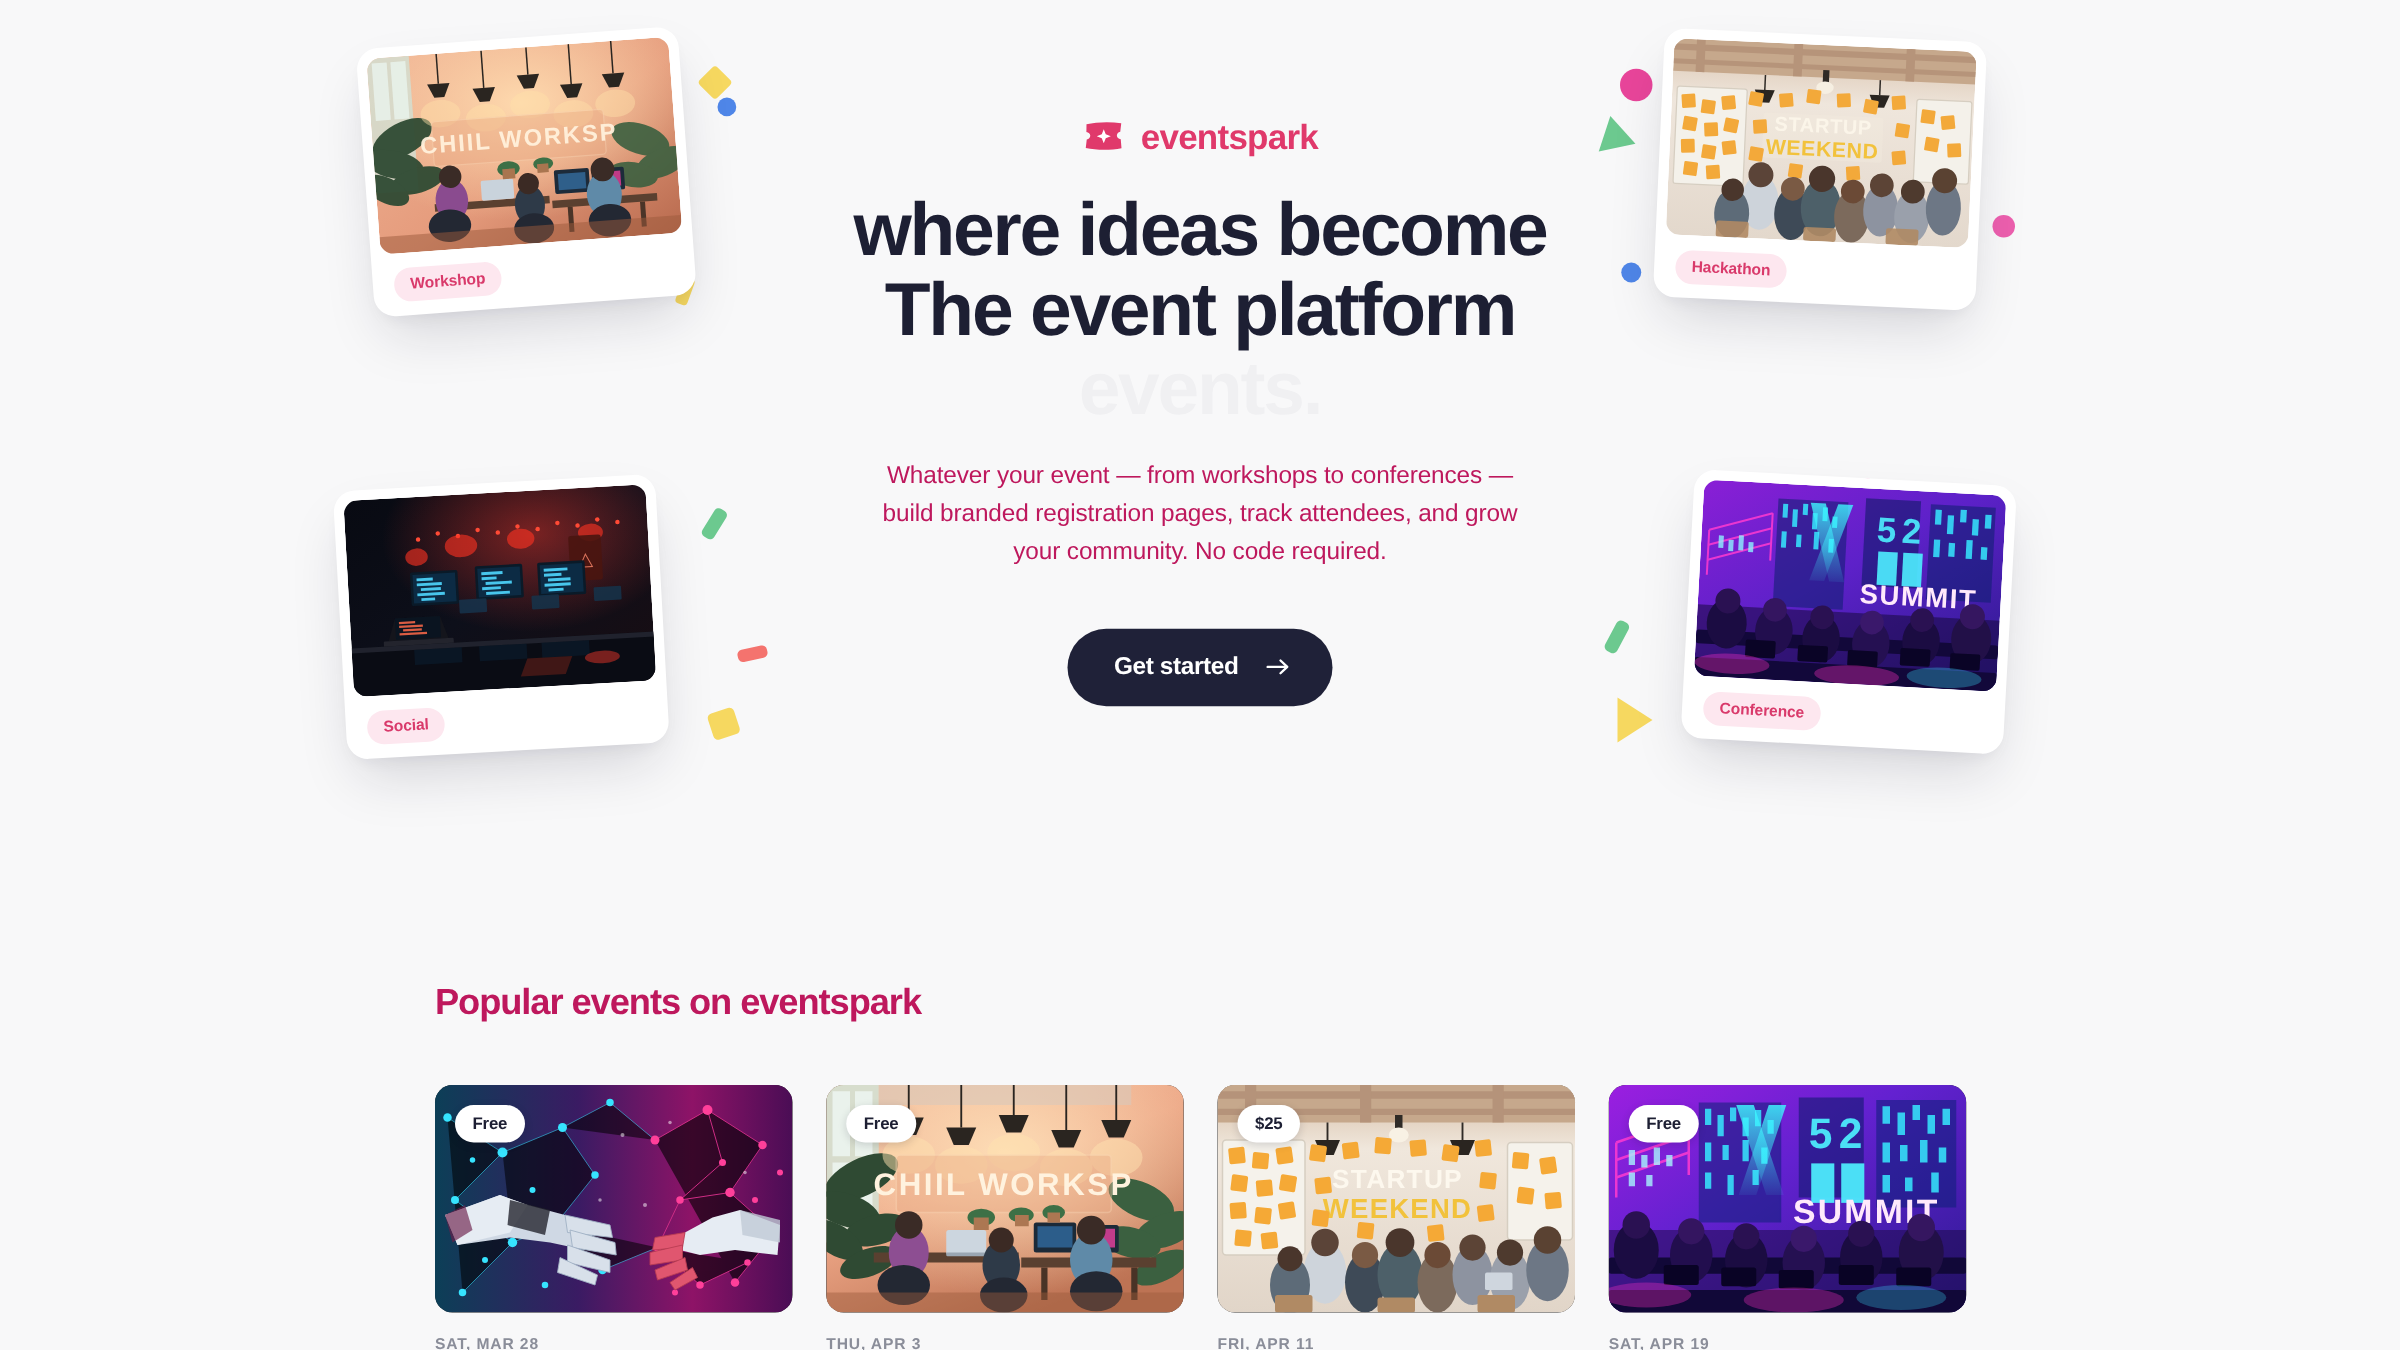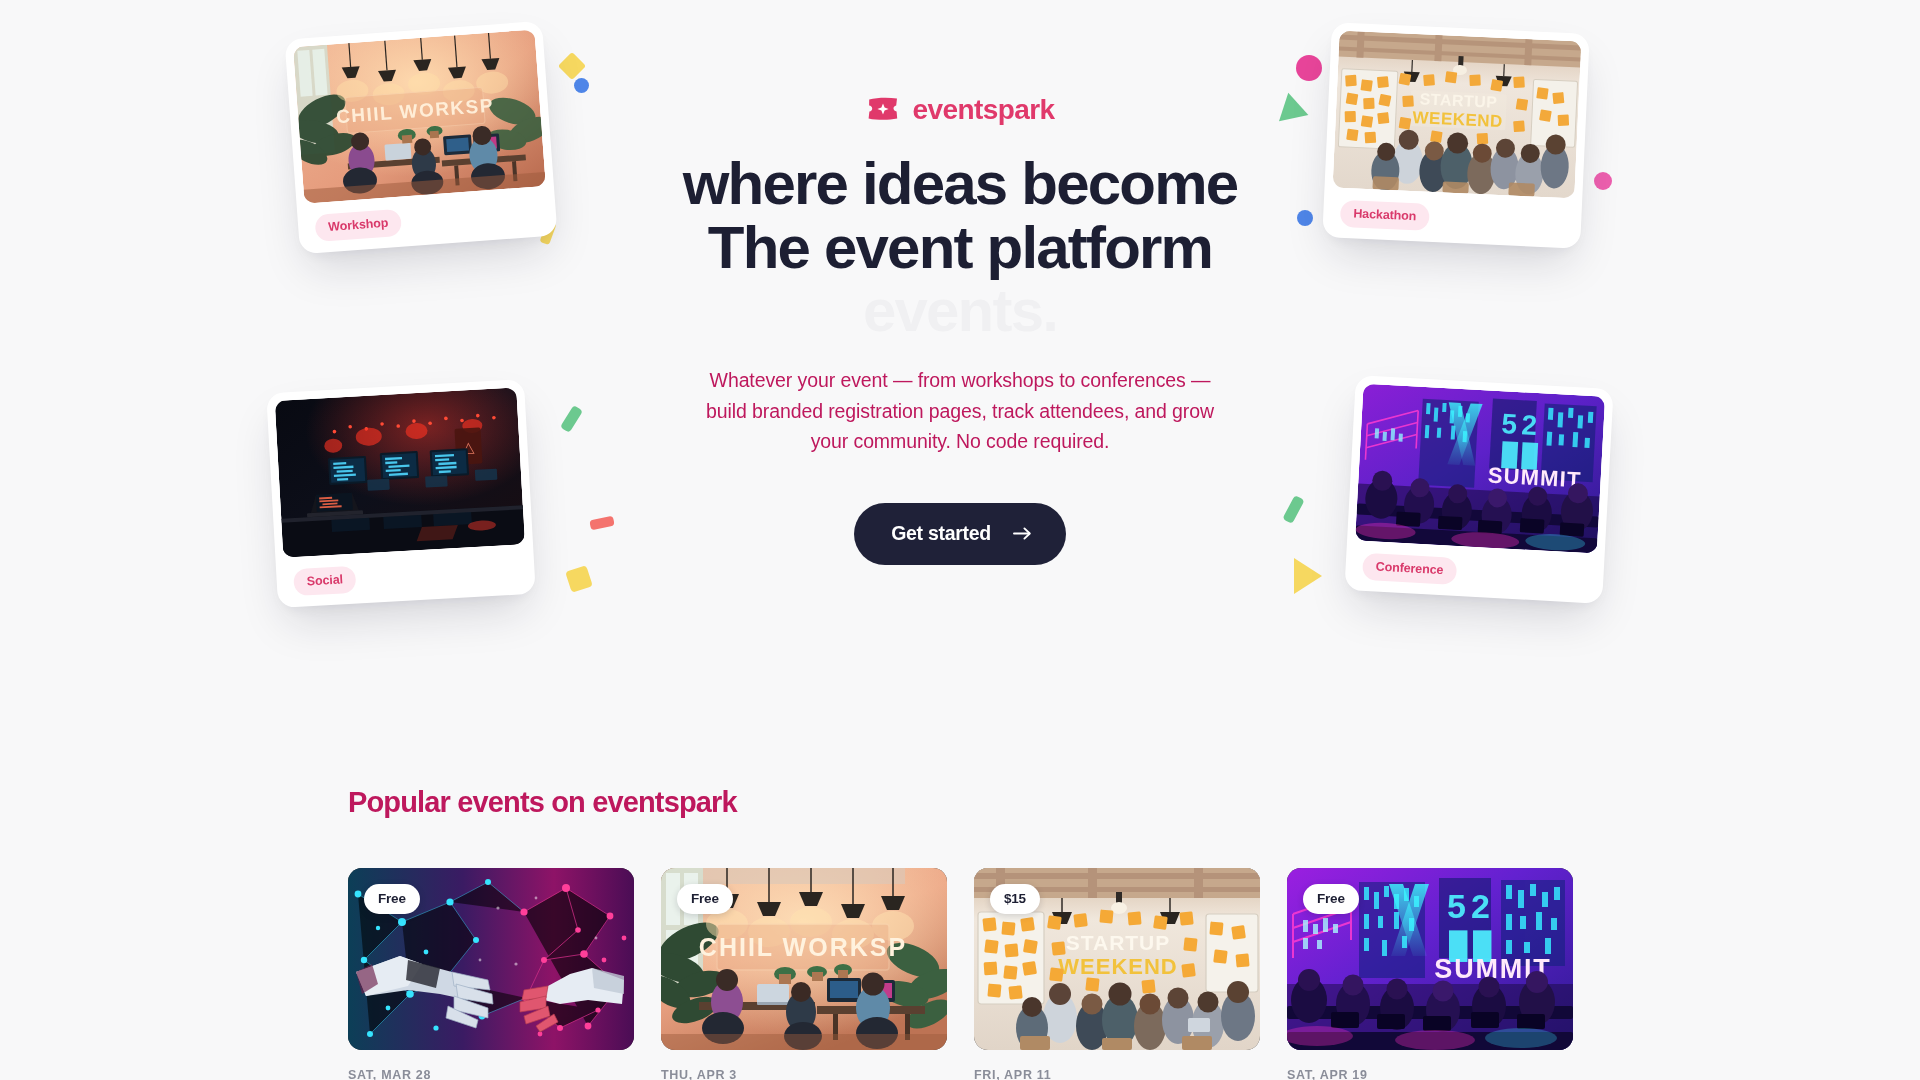--- a/index.html
+++ b/index.html
@@ -935,21 +935,21 @@
                 <circle cx="58" cy="139" r="10" fill="#4a362c"></circle>
             </g>
             <g fill="#b08a64">
               <rect x="46" y="168" width="30" height="14" rx="2"></rect>
               <rect x="128" y="170" width="30" height="12" rx="2"></rect>
               <rect x="208" y="168" width="30" height="14" rx="2"></rect>
             </g>
             <rect x="214" y="150" width="22" height="14" rx="1.5" fill="#cfd6de"></rect>
           </svg>
         </div>
-        <div class="price-badge">$15</div>
+        <div class="price-badge">$25</div>
         <div class="event-date">FRI, APR 11</div>
 
       </div>
 
       <div class="event-card">
         <div class="event-thumb">
           <svg viewBox="0 0 286 182" preserveAspectRatio="xMidYMid slice" aria-hidden="true">
             <defs>
               <linearGradient id="vcBg" x1="0" y1="0" x2="1" y2="1">
                 <stop offset="0" stop-color="#9b1fe0"></stop>

